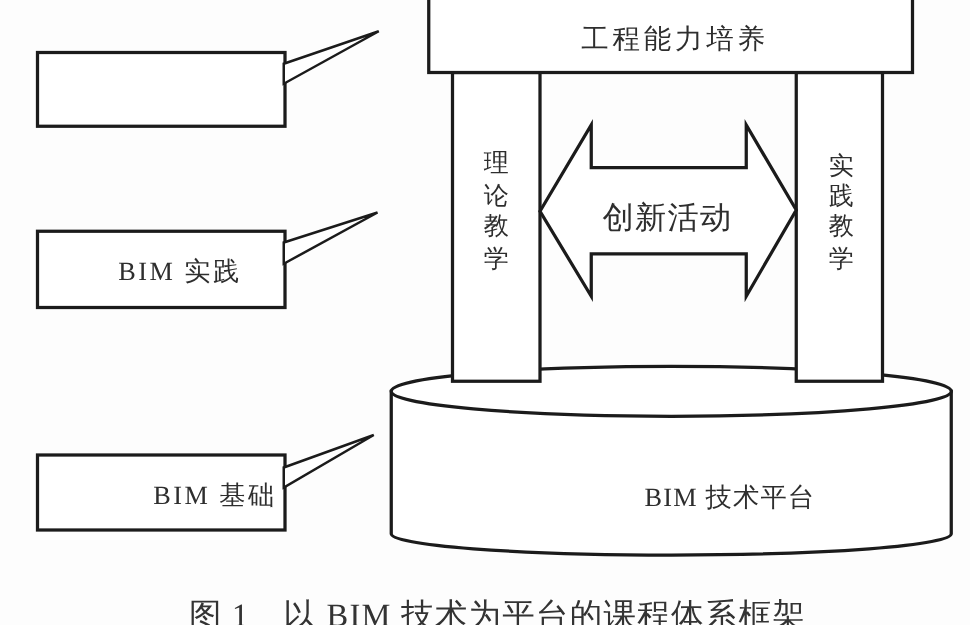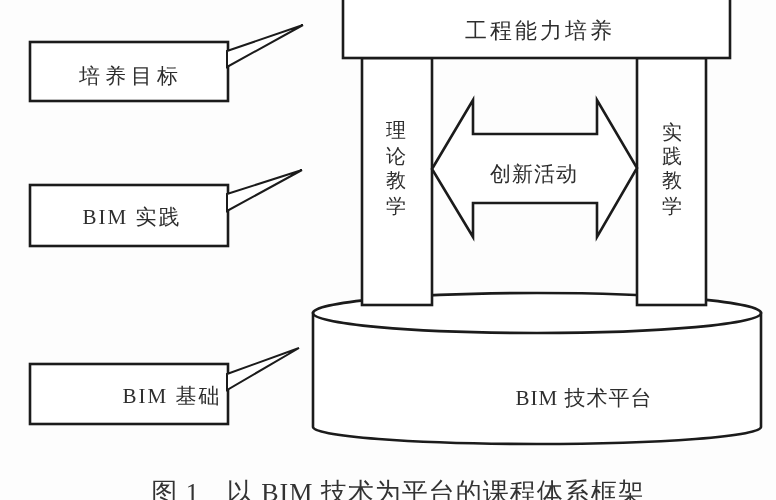--- a/index.html
+++ b/index.html
@@ -20,21 +20,21 @@
   .label {
     position: absolute;
     transform: translate(-50%, -50%);
     white-space: nowrap;
     color: #2e2e2e;
     z-index: 2;
   }
   .box-label        { font-size: 21px; letter-spacing: 2px; }
   .spread           { letter-spacing: 5px; }
   .top-label        { font-size: 22px; letter-spacing: 3px; }
-  .arrow-label      { font-size: 21px; letter-spacing: 1px; }
+  .arrow-label      { font-size: 25px; letter-spacing: 1px; }
   .platform-label   { font-size: 21px; letter-spacing: 1px; }
   .pillar-label {
     position: absolute;
     transform: translateX(-50%);
     writing-mode: vertical-rl;
     text-orientation: upright;
     font-size: 20px;
     letter-spacing: 25px;
     color: #2e2e2e;
     z-index: 2;
@@ -81,20 +81,19 @@
   <div class="label top-label" style="left:540px; top:31px;">工程能力培养</div>
 
   <div class="pillar-label" style="left:397px; top:105px;">理论教学</div>
 
   <div class="pillar-label" style="left:673px; top:105px;">实践教学</div>
 
   <div class="label arrow-label" style="left:534px; top:174px;">创新活动</div>
 
   <div class="label platform-label" style="left:584px; top:398px;">BIM 技术平台</div>
 
-  <div class="label box-label spread" style="left:131px; top:76px;">培养目标</div>
 
-  <div class="label box-label" style="left:132px; top:217px;">BIM 实践</div>
+  <div class="label box-label" style="left:144px; top:217px;">BIM 实践</div>
 
   <div class="label box-label" style="left:131px; top:396px;margin-left:41px;">BIM 基础</div>
 
   <div class="caption" style="left:398px; top:492px;">图 1　以 BIM 技术为平台的课程体系框架</div>
 </div>
 
 </body></html>

